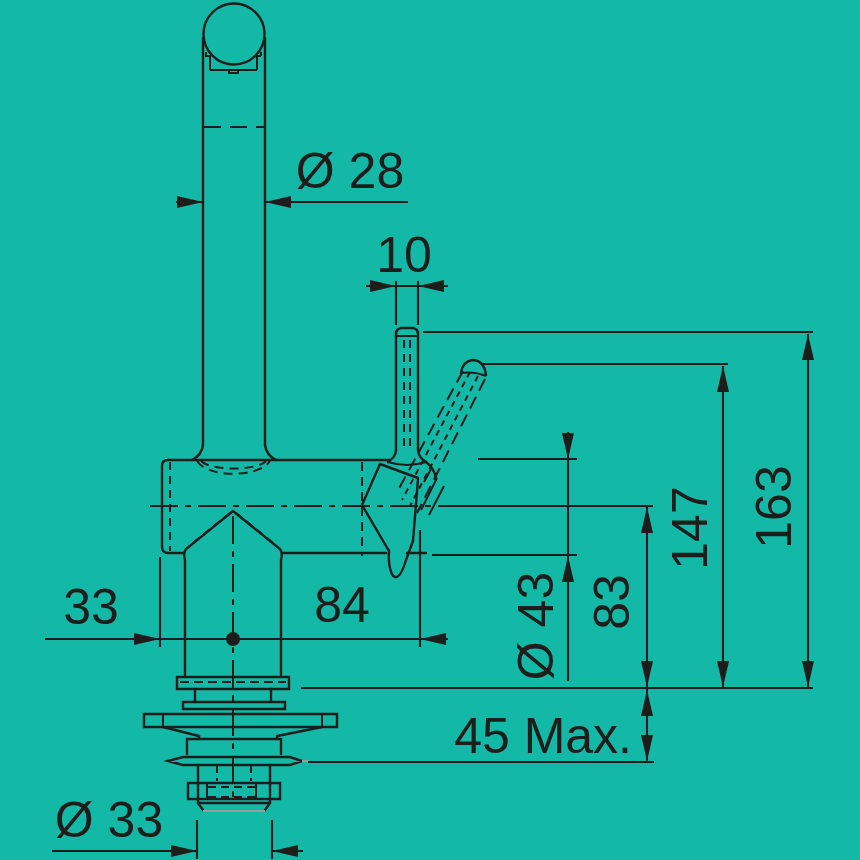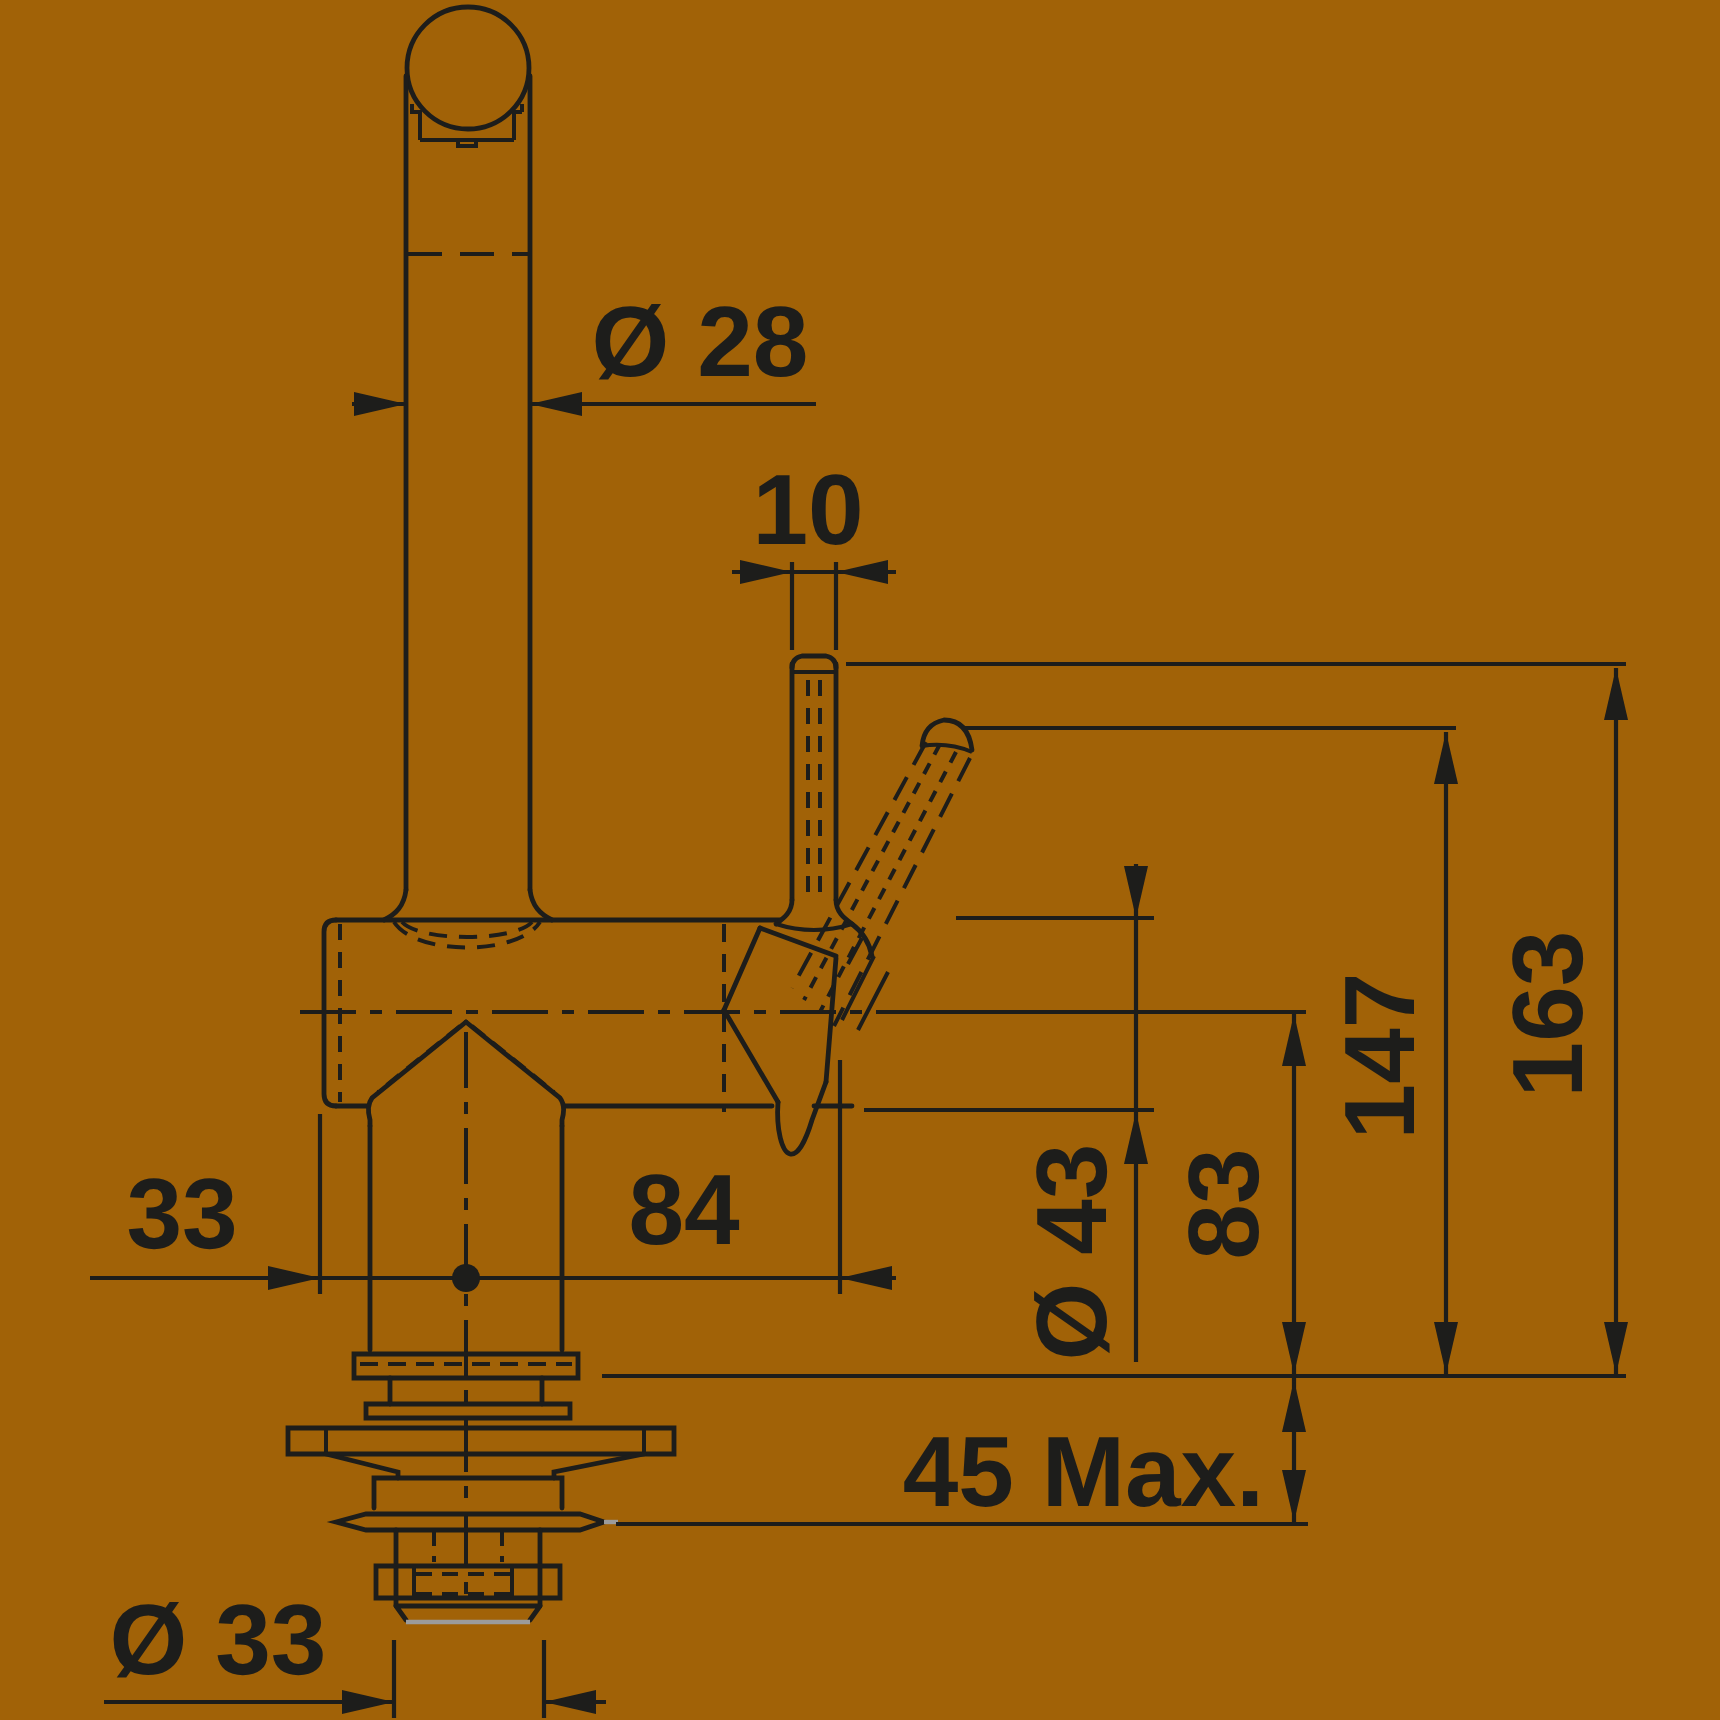--- a/index.html
+++ b/index.html
@@ -1,16 +1,16 @@
 <!DOCTYPE html>
 <html><head>
 <meta charset="utf-8">
 <style>
   html,body{margin:0;padding:0;background:#ffffff;width:860px;height:860px;overflow:hidden;}
-  .canvas{position:relative;width:860px;height:860px;background:#a16207;font-weight:bold;}
+  .canvas{position:relative;width:860px;height:860px;background:#14b8a6;}
   svg{display:block;}
   .ln{stroke:#1d1d1b;stroke-width:2.4;fill:none;stroke-linecap:round;}
   .thin{stroke:#1d1d1b;stroke-width:2;fill:none;}
   .dim{stroke:#1d1d1b;stroke-width:2.1;fill:none;}
   .muted{stroke:#9b9b9b;stroke-width:2.2;fill:none;}
   .arrow{fill:#1d1d1b;stroke:none;}
   text{font-family:"Liberation Sans","DejaVu Sans",sans-serif;font-size:50px;fill:#1d1d1b;}
 </style>
 </head>
 <body>

